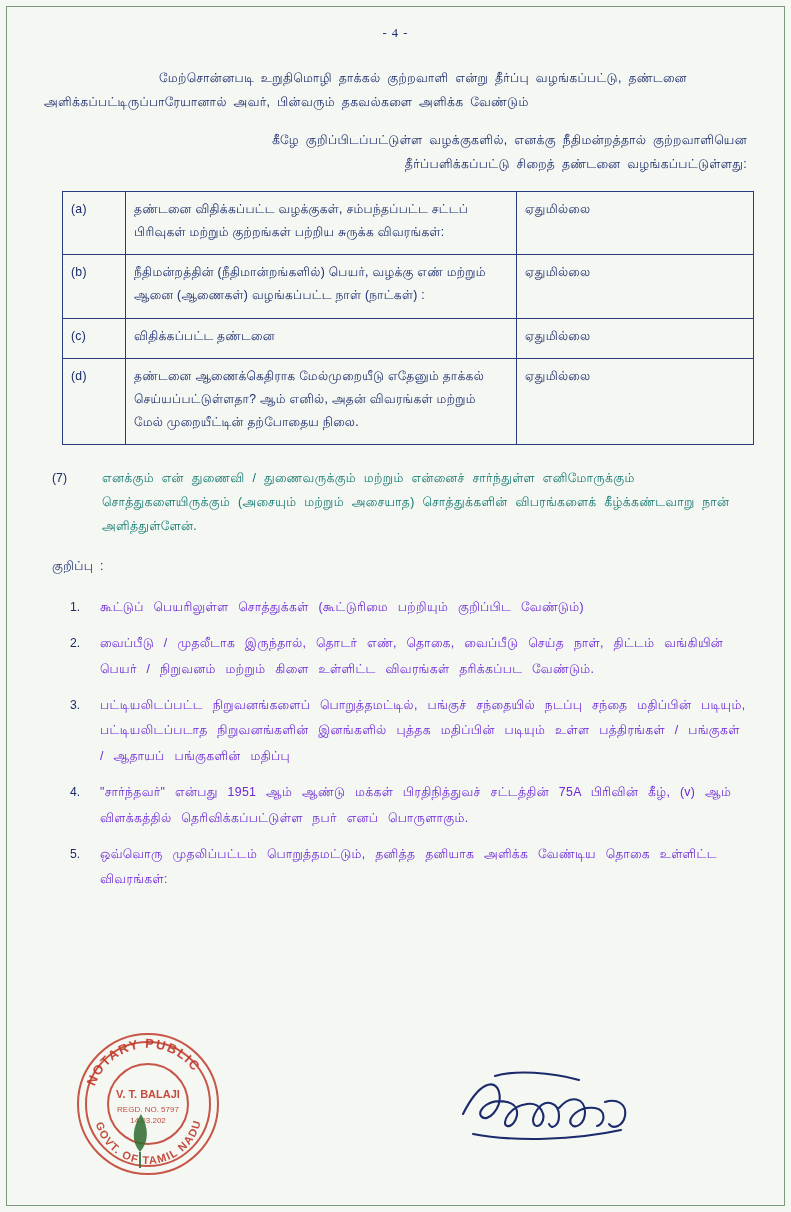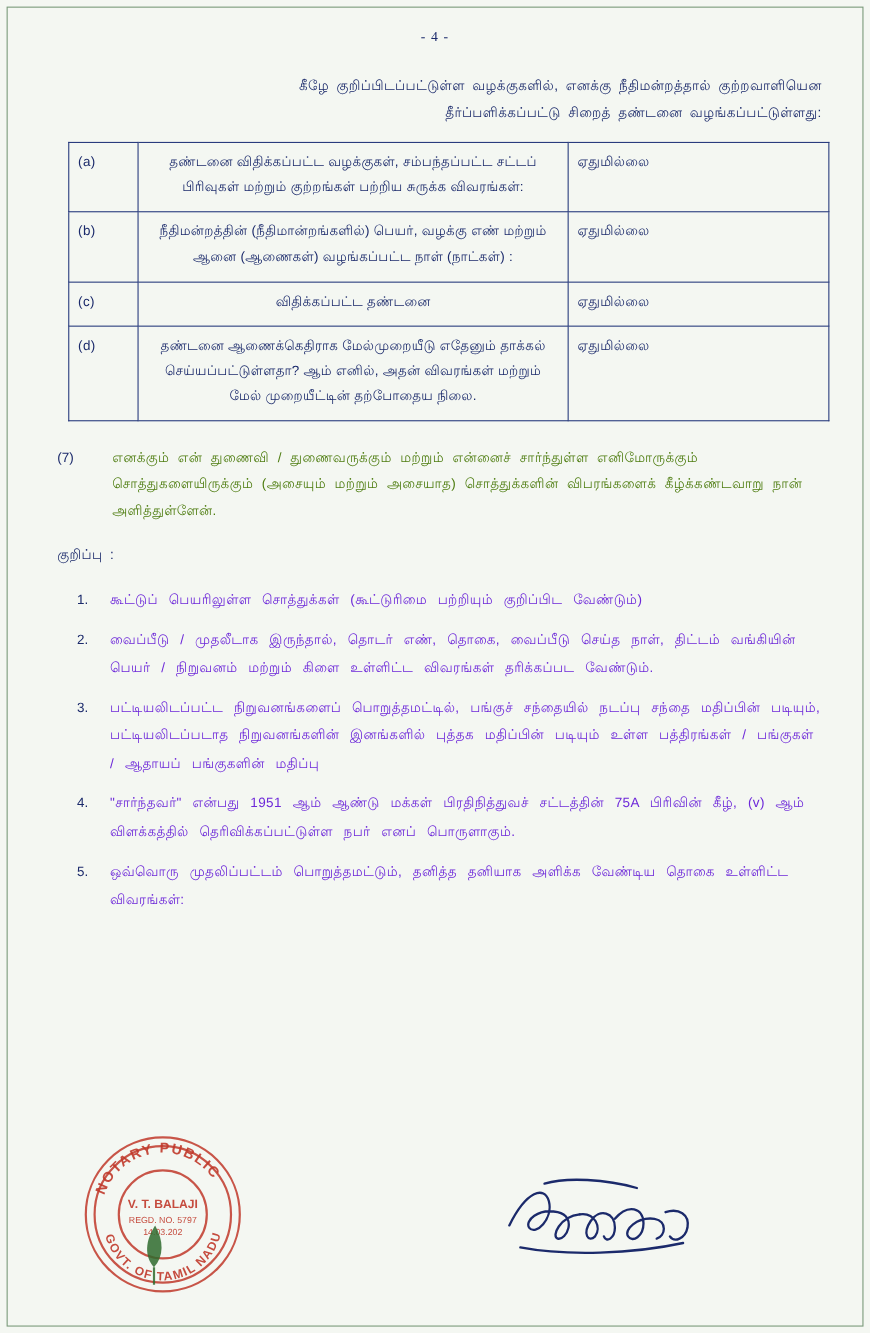--- a/index.html
+++ b/index.html
@@ -76,21 +76,20 @@
     font-size: 12.2px;
     line-height: 1.9;
     letter-spacing: 0.3px;
   }
   td.col-key {
     width: 46px;
     text-align: left;
   }
   td.col-desc {
     width: 374px;
-    text-align: center;
   }
   td.col-val {
     width: 220px;
   }
   .num-list {
     margin: 6px 0 0 0;
   }
   .num-row {
     display: flex;
     align-items: flex-start;
@@ -125,21 +124,21 @@
     flex: 0 0 58px;
     padding-left: 8px;
     box-sizing: border-box;
     color: #1b2a6b;
     font-family: "Liberation Sans", sans-serif;
     font-size: 12.3px;
     line-height: 1.95;
   }
   .q-row .qt {
     flex: 1 1 auto;
-    color: #4d7c0f;
+    color: #0f766e;
     font-family: "Liberation Sans", sans-serif;
     font-size: 12.3px;
     line-height: 1.95;
     letter-spacing: 0.35px;
     word-spacing: 4px;
   }
   .label-line {
     margin: 0 0 16px 8px;
   }
   
@@ -170,20 +169,21 @@
 </head>
 <body>
 
 <div class="page">
   <div class="page-border"></div>
 
   <div class="content">
 
     <div class="page-number">- 4 -</div>
 
+    <div class="tamil para indent-1">மேற்சொன்னபடி உறுதிமொழி தாக்கல் குற்றவாளி என்று தீர்ப்பு வழங்கப்பட்டு, தண்டனை அளிக்கப்பட்டிருப்பாரேயானால் அவர், பின்வரும் தகவல்களை அளிக்க வேண்டும்</div>
 
     <div class="tamil para indent-2">கீழே குறிப்பிடப்பட்டுள்ள வழக்குகளில், எனக்கு நீதிமன்றத்தால் குற்றவாளியென தீர்ப்பளிக்கப்பட்டு சிறைத் தண்டனை வழங்கப்பட்டுள்ளது:</div>
 
     <table class="tbl">
       <tbody>
         <tr>
           <td class="col-key">(a)</td>
           <td class="col-desc">தண்டனை விதிக்கப்பட்ட வழக்குகள், சம்பந்தப்பட்ட சட்டப் பிரிவுகள் மற்றும் குற்றங்கள் பற்றிய சுருக்க விவரங்கள்:</td>
           <td class="col-val">ஏதுமில்லை</td>
         </tr>

